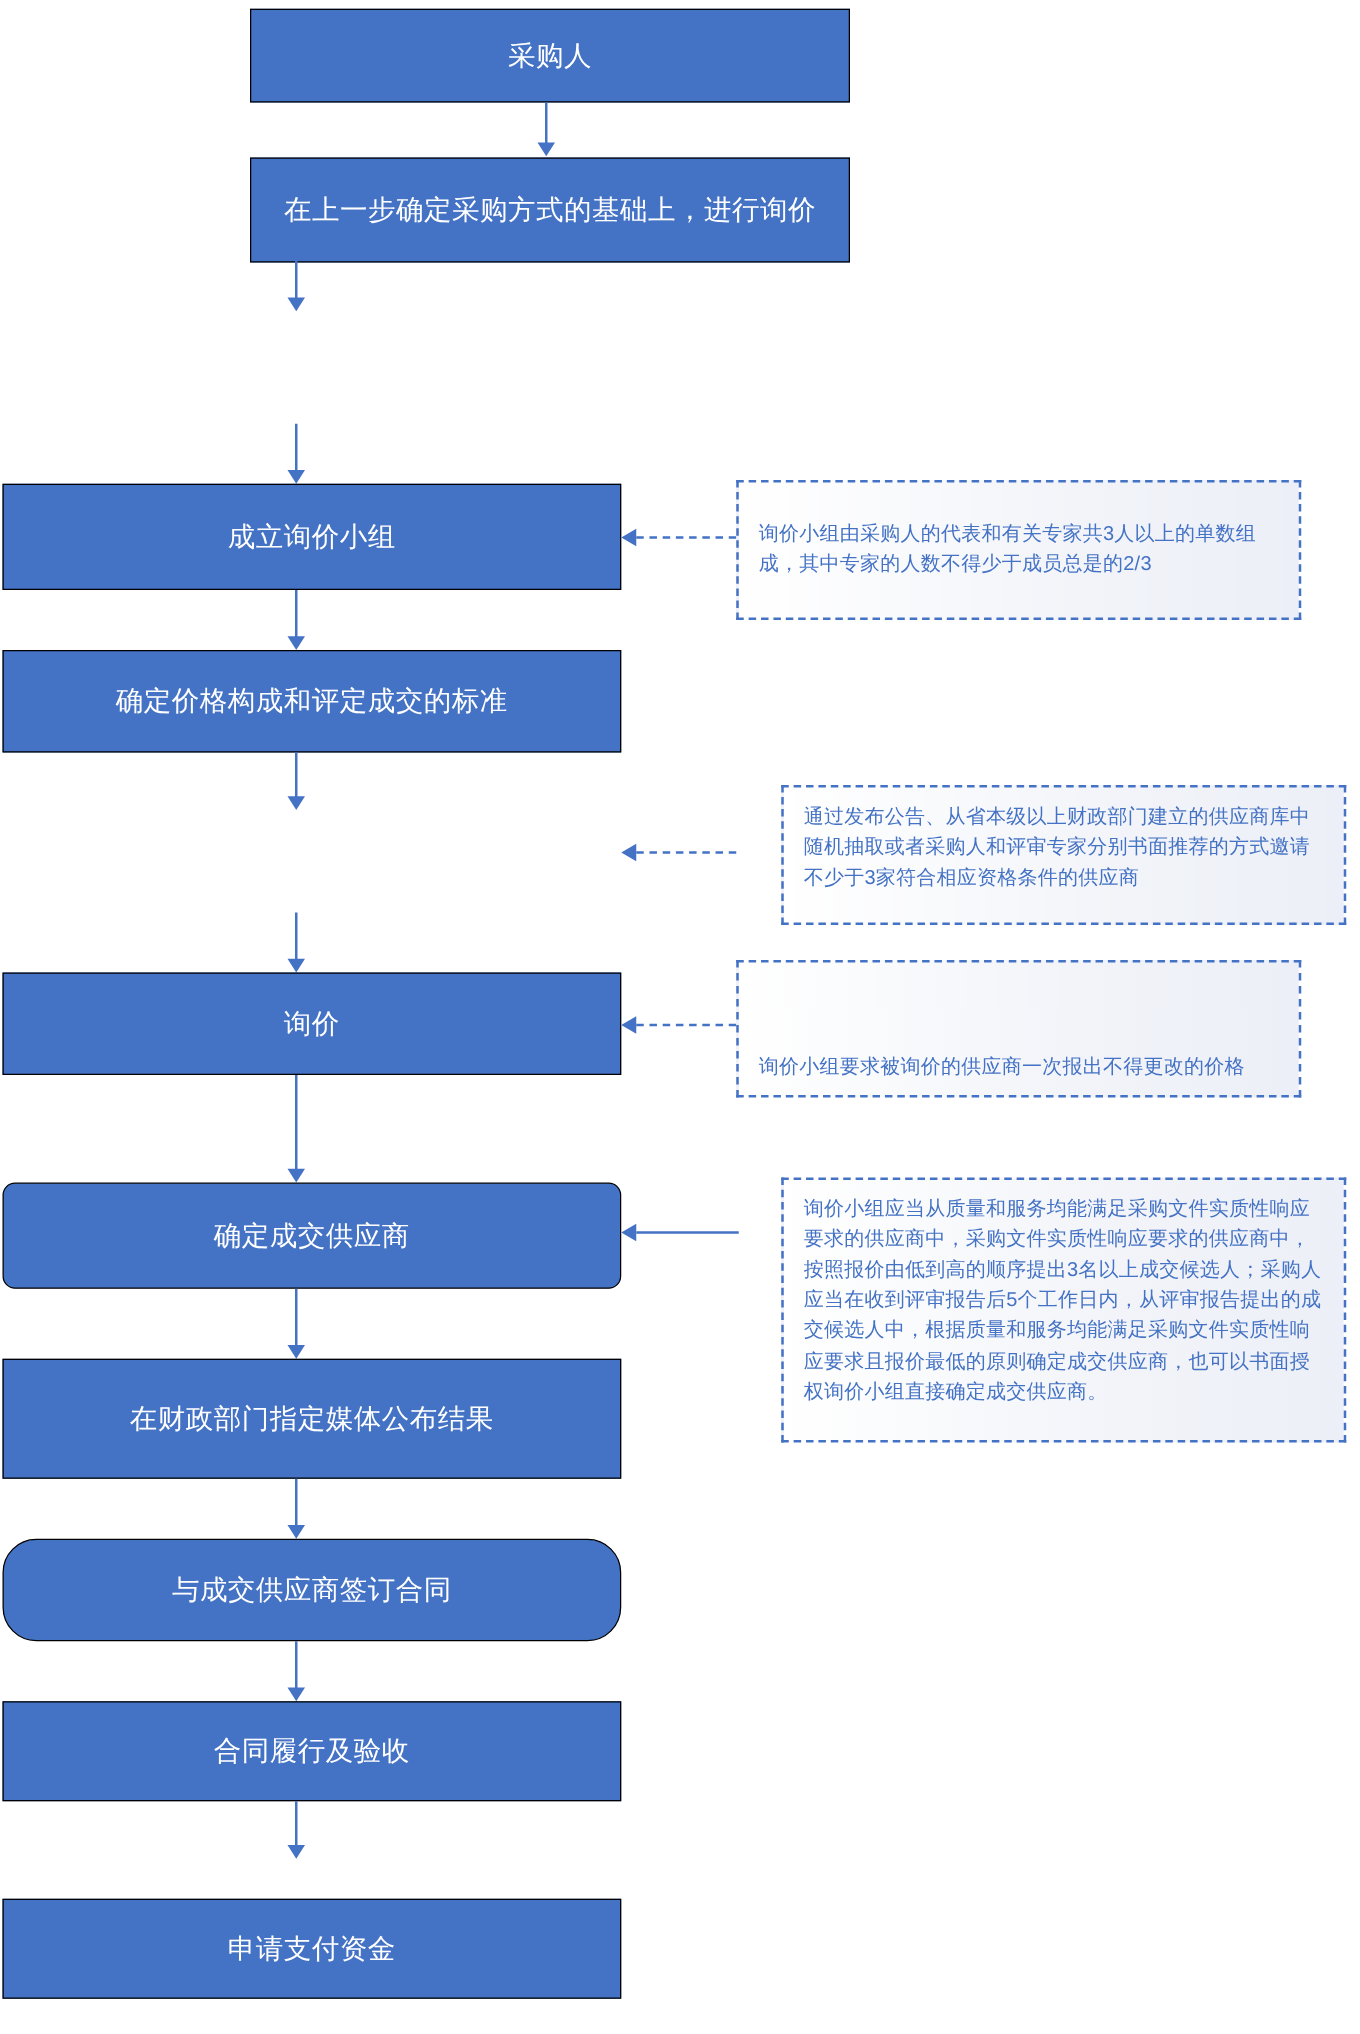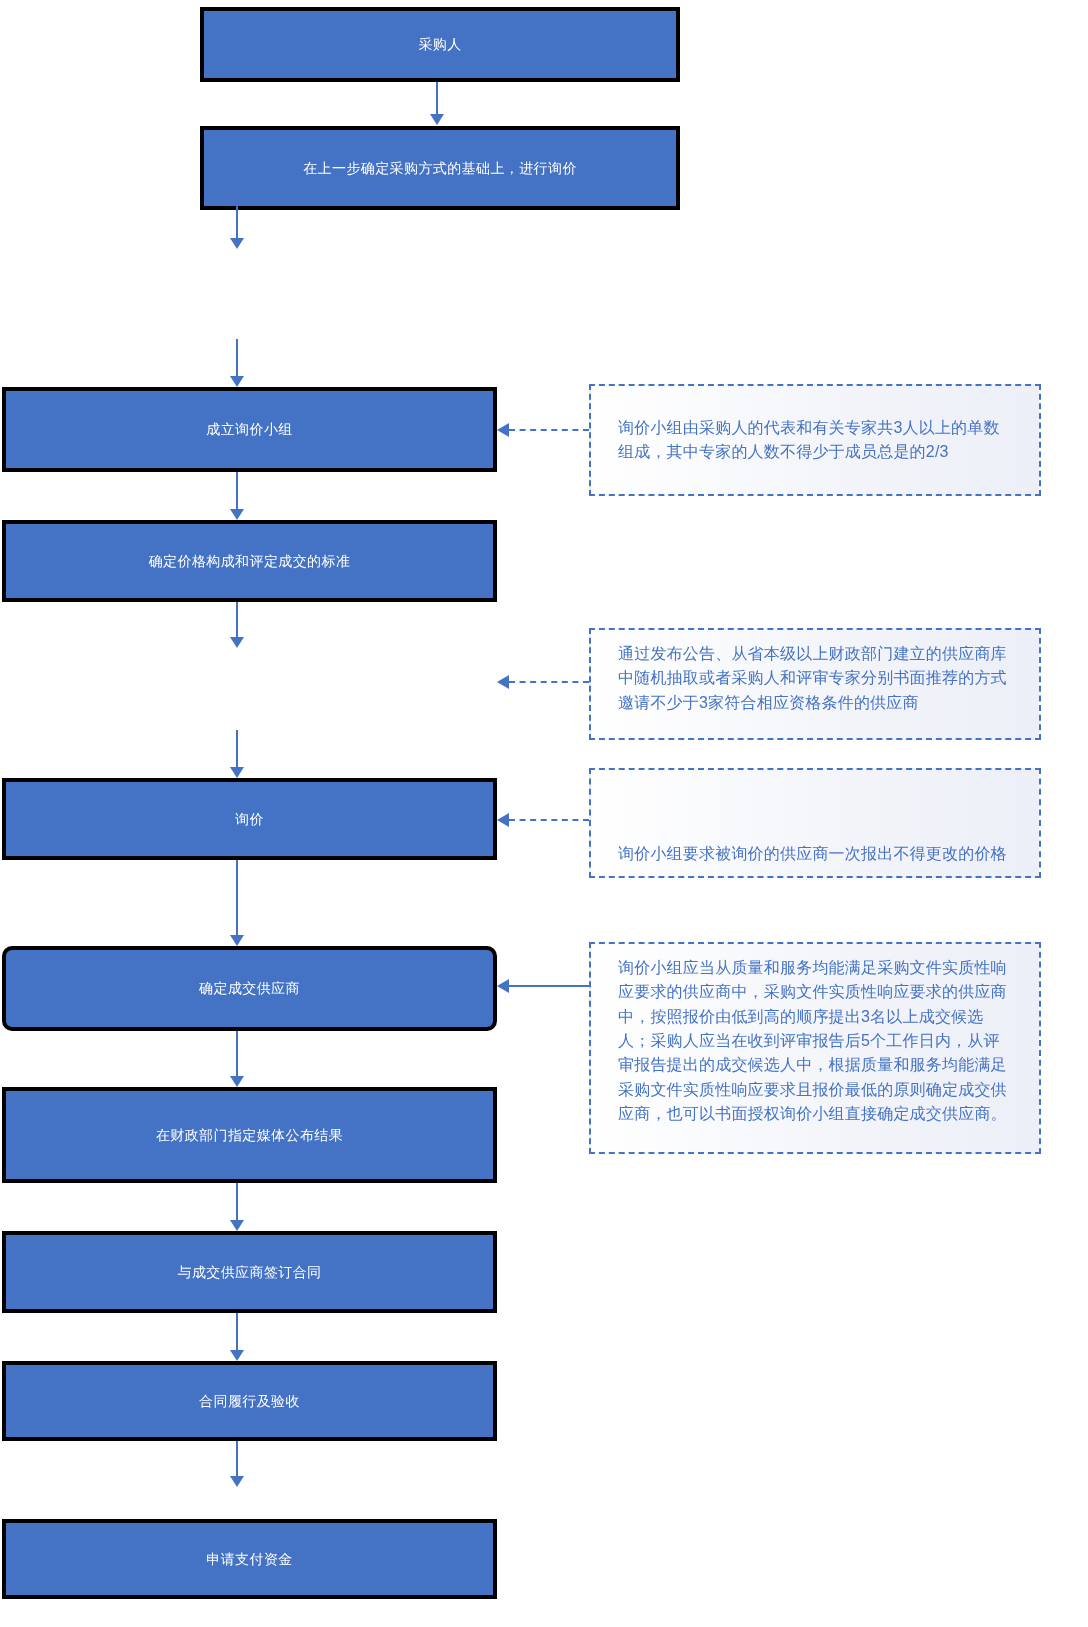--- a/index.html
+++ b/index.html
@@ -15,52 +15,53 @@
     width: 1088px;
     height: 1627px;
     background: #ffffff;
     overflow: hidden;
   }
 
   
   .node {
     position: absolute;
     background: #4472C4;
-    border: 4px solid #000000;
+    border: 1px solid #000000;
     box-sizing: border-box;
     display: flex;
     align-items: center;
     justify-content: center;
     color: #FFFFFF;
-    font-size: 14px;
+    font-size: 22px;
     line-height: 1.45;
     letter-spacing: 0.4px;
     text-align: center;
     padding: 20px 10px;
     user-select: none;
   }
 
   
   .note {
     position: absolute;
     box-sizing: border-box;
     border: 2px dashed #4472C4;
     background: linear-gradient(to right, #FFFFFF 0%, #F2F4F9 60%, #ECEFF7 100%);
     color: #4472C4;
     font-size: 16px;
     line-height: 1.52;
     letter-spacing: 0.2px;
-    padding: 10px 27px;
+    padding: 10px 16px;
     display: flex;
     align-items: center;
     text-align: left;
   }
   .note.multi {
     align-items: flex-start;
     padding-top: 12px;
+    margin-left: 36px;
   }
   .note .txt { display: block; width: 100%; }
 
   
   .vline {
     position: absolute;
     width: 2px;
     background: #4472C4;
   }
   .vhead {
@@ -145,21 +146,21 @@
   <div class="vline" style="left:236px; top:1031px; height:48px;"></div>
   <div class="vhead" style="left:230px; top:1076px;"></div>
 
   <div class="node" style="left:2px; top:1087px; width:495px; height:96px;">
     <span>在财政部门指定媒体公布结果</span>
   </div>
 
   <div class="vline" style="left:236px; top:1183px; height:40px;"></div>
   <div class="vhead" style="left:230px; top:1220px;"></div>
 
-  <div class="node" style="left:2px; top:1231px; width:495px; height:82px;">
+  <div class="node" style="left:2px; top:1231px; width:495px; height:82px;border-radius:27px;">
     <span>与成交供应商签订合同</span>
   </div>
 
   <div class="vline" style="left:236px; top:1313px; height:40px;"></div>
   <div class="vhead" style="left:230px; top:1350px;"></div>
 
   <div class="node" style="left:2px; top:1361px; width:495px; height:80px;">
     <span>合同履行及验收</span>
   </div>
 

